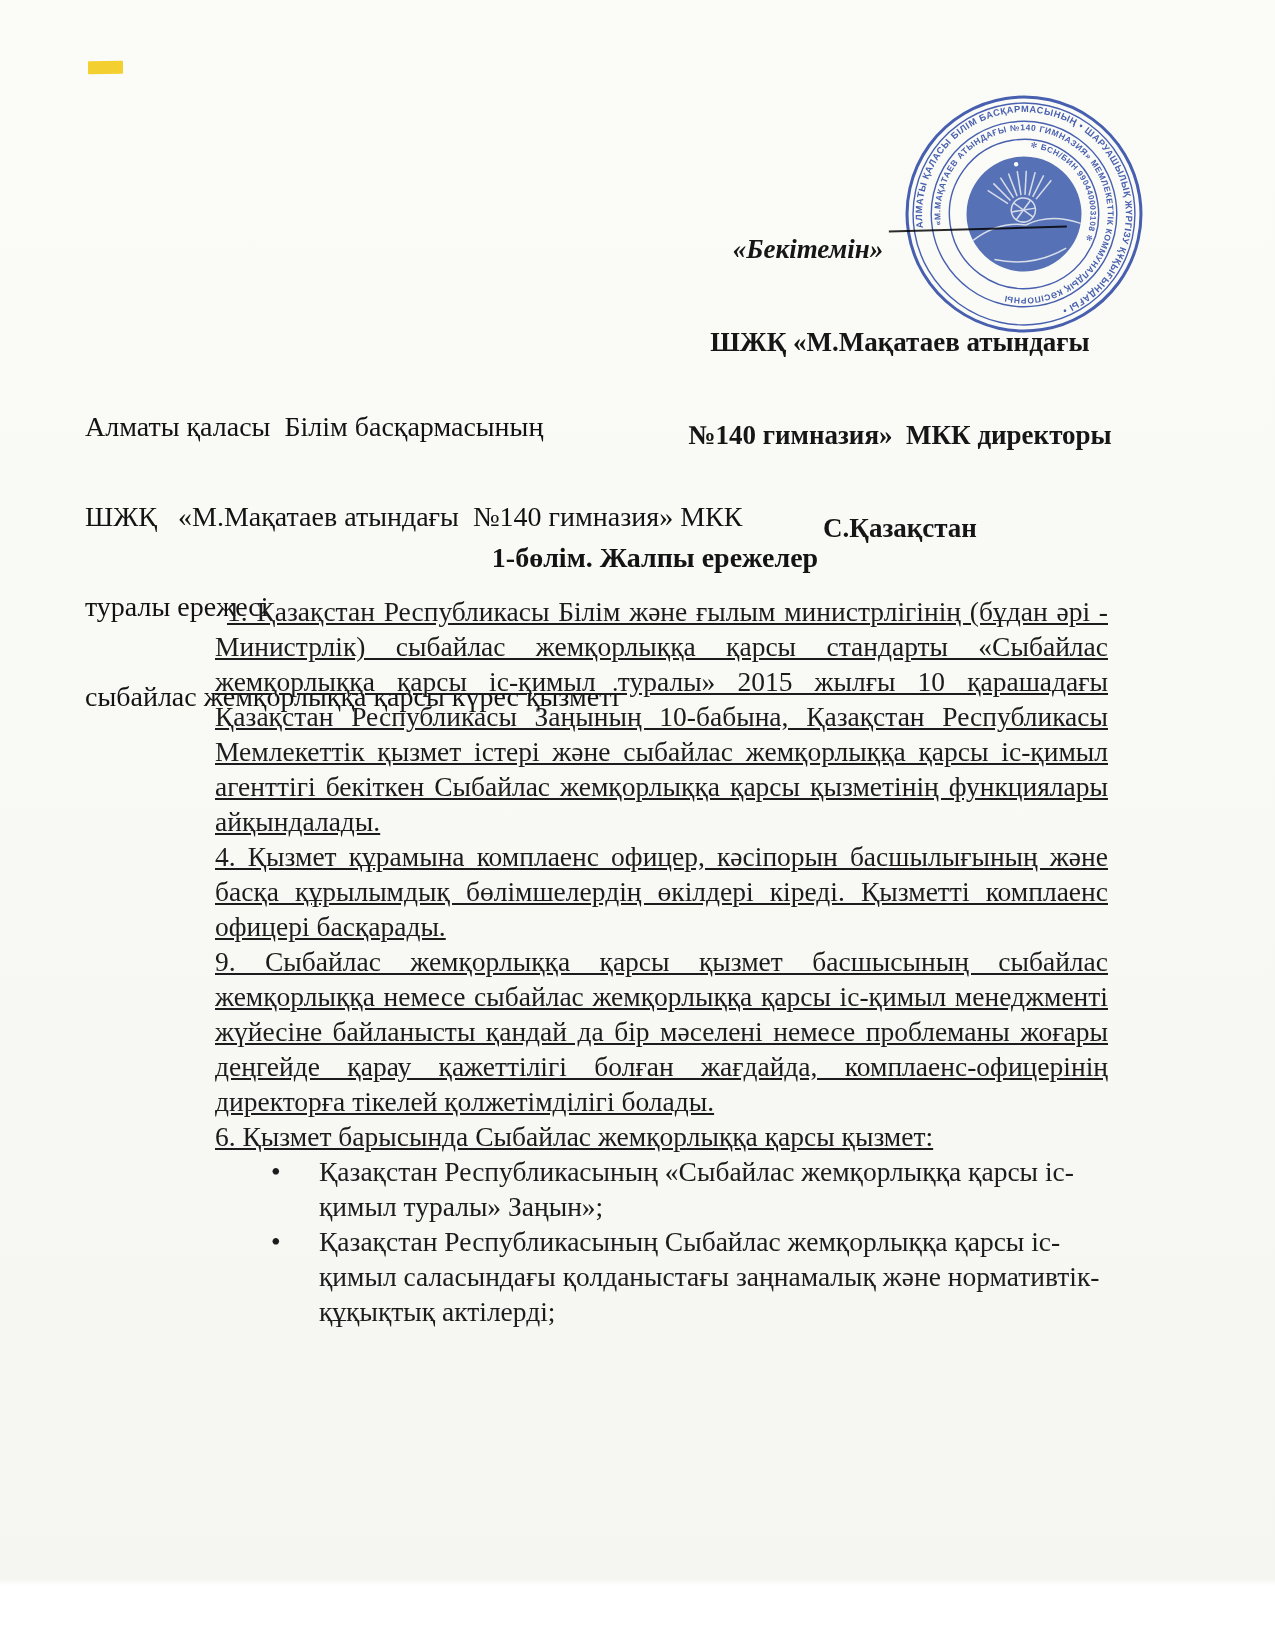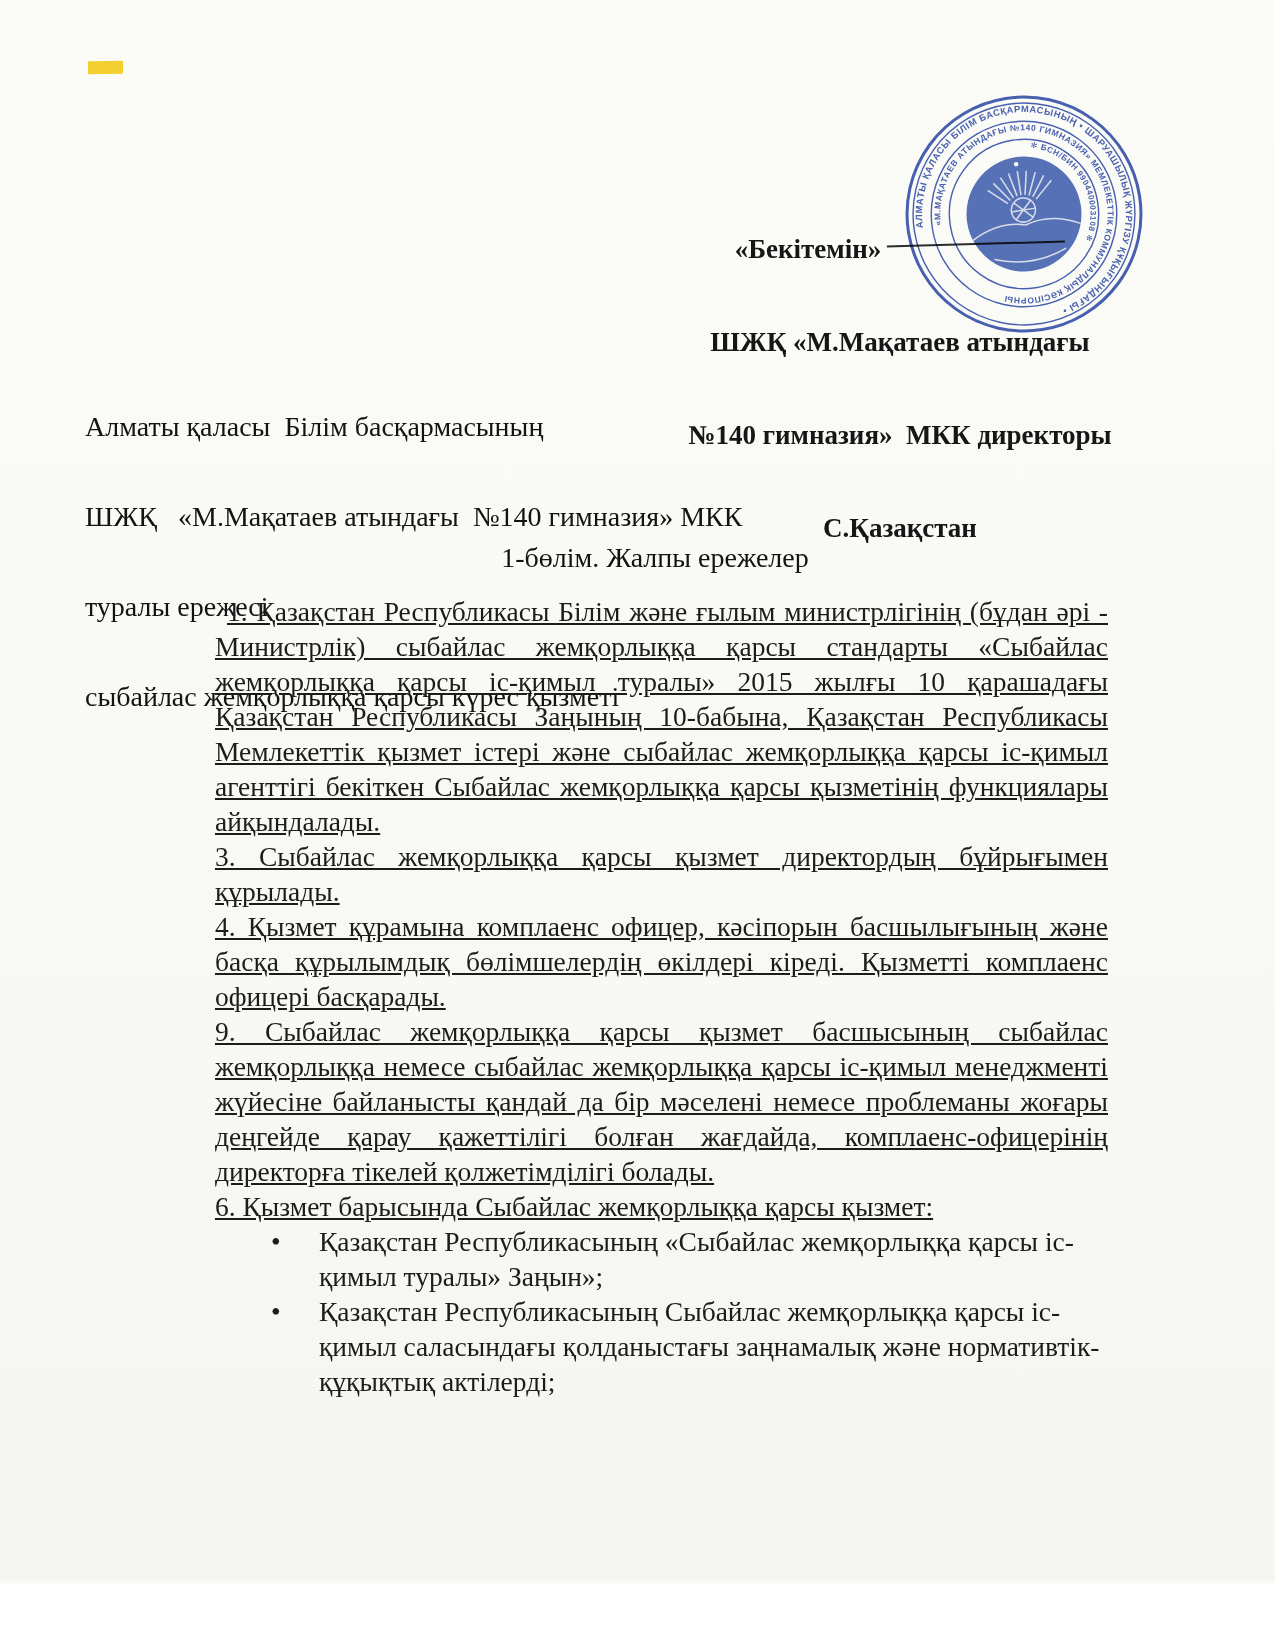--- a/index.html
+++ b/index.html
@@ -18,21 +18,21 @@
     width:35px; height:13px; background:#f3d02f;
     border-radius:1px; transform:rotate(-0.5deg);
   }
 
   
   .approval {
     position:absolute; left:615px; top:172px; width:570px;
     text-align:center; font-weight:bold; font-size:27px; line-height:31px;
     white-space:pre-wrap; color:#161616;
   }
-  .approval-line1 { display:flex; justify-content:center; align-items:center; }
+  .approval-line1 { display:flex; justify-content:center; align-items:flex-start;font-style:italic; }
   .sig-line {
     display:inline-block; width:178px; height:0;
     border-bottom:2px solid #2b2b2b; margin-left:6px;
     transform:rotate(-1.6deg) translateY(-6px);
   }
 
   
   .stamp {
     position:absolute; left:903px; top:93px; width:242px; height:242px;
     transform:rotate(-9deg);
@@ -46,21 +46,21 @@
 
   
   .doc-title {
     position:absolute; left:85px; top:352px; width:1140px;
     text-align:left; font-weight:normal; font-size:28px; line-height:30px;
     white-space:pre-wrap; color:#131313;
   }
 
   .section-heading {
     position:absolute; left:85px; top:542px; width:1140px;
-    text-align:center; font-weight:normal; font-size:28px; color:#131313;
+    text-align:center; font-weight:bold; font-size:28px; color:#131313;
   }
 
   
   .body-text {
     position:absolute; left:215px; top:594px; width:893px;
     font-size:27.5px; line-height:35px; text-align:justify;
     color:#1c1c1c;
   }
   .body-text p { margin:0;text-decoration:underline; }
   .body-text p.first { text-indent:12px; }
@@ -140,21 +140,20 @@
     <div>Алматы қаласы  Білім басқармасының</div>
     <div>ШЖҚ   «М.Мақатаев атындағы  №140 гимназия» МКК</div>
     <div>туралы ережесі</div>
     <div>сыбайлас жемқорлыққа қарсы күрес қызметі</div>
   </div>
 
   <div class="section-heading">1-бөлім. Жалпы ережелер</div>
 
   <div class="body-text">
     <p class="first">1. Қазақстан Республикасы Білім және ғылым министрлігінің (бұдан әрі - Министрлік) сыбайлас жемқорлыққа қарсы стандарты «Сыбайлас жемқорлыққа қарсы іс-қимыл туралы» 2015 жылғы 10 қарашадағы Қазақстан Республикасы Заңының 10-бабына, Қазақстан Республикасы Мемлекеттік қызмет істері және сыбайлас жемқорлыққа қарсы іс-қимыл агенттігі бекіткен Сыбайлас жемқорлыққа қарсы қызметінің функциялары айқындалады.</p>
-    <p>3. Сыбайлас жемқорлыққа қарсы қызмет директордың бұйрығымен құрылады.</p>
     <p>4. Қызмет құрамына комплаенс офицер, кәсіпорын басшылығының және басқа құрылымдық бөлімшелердің өкілдері кіреді. Қызметті комплаенс офицері басқарады.</p>
     <p>9. Сыбайлас жемқорлыққа қарсы қызмет басшысының сыбайлас жемқорлыққа немесе сыбайлас жемқорлыққа қарсы іс-қимыл менеджменті жүйесіне байланысты қандай да бір мәселені немесе проблеманы жоғары деңгейде қарау қажеттілігі болған жағдайда,  комплаенс-офицерінің директорға тікелей қолжетімділігі болады.</p>
     <p>6. Қызмет барысында Сыбайлас жемқорлыққа қарсы қызмет:</p>
     <ul class="bullet-list">
       <li>
         <span class="bullet-dot">•</span>
         <span>Қазақстан Республикасының «Сыбайлас жемқорлыққа қарсы іс-қимыл туралы» Заңын»;</span>
       </li>
       <li>
         <span class="bullet-dot">•</span>

